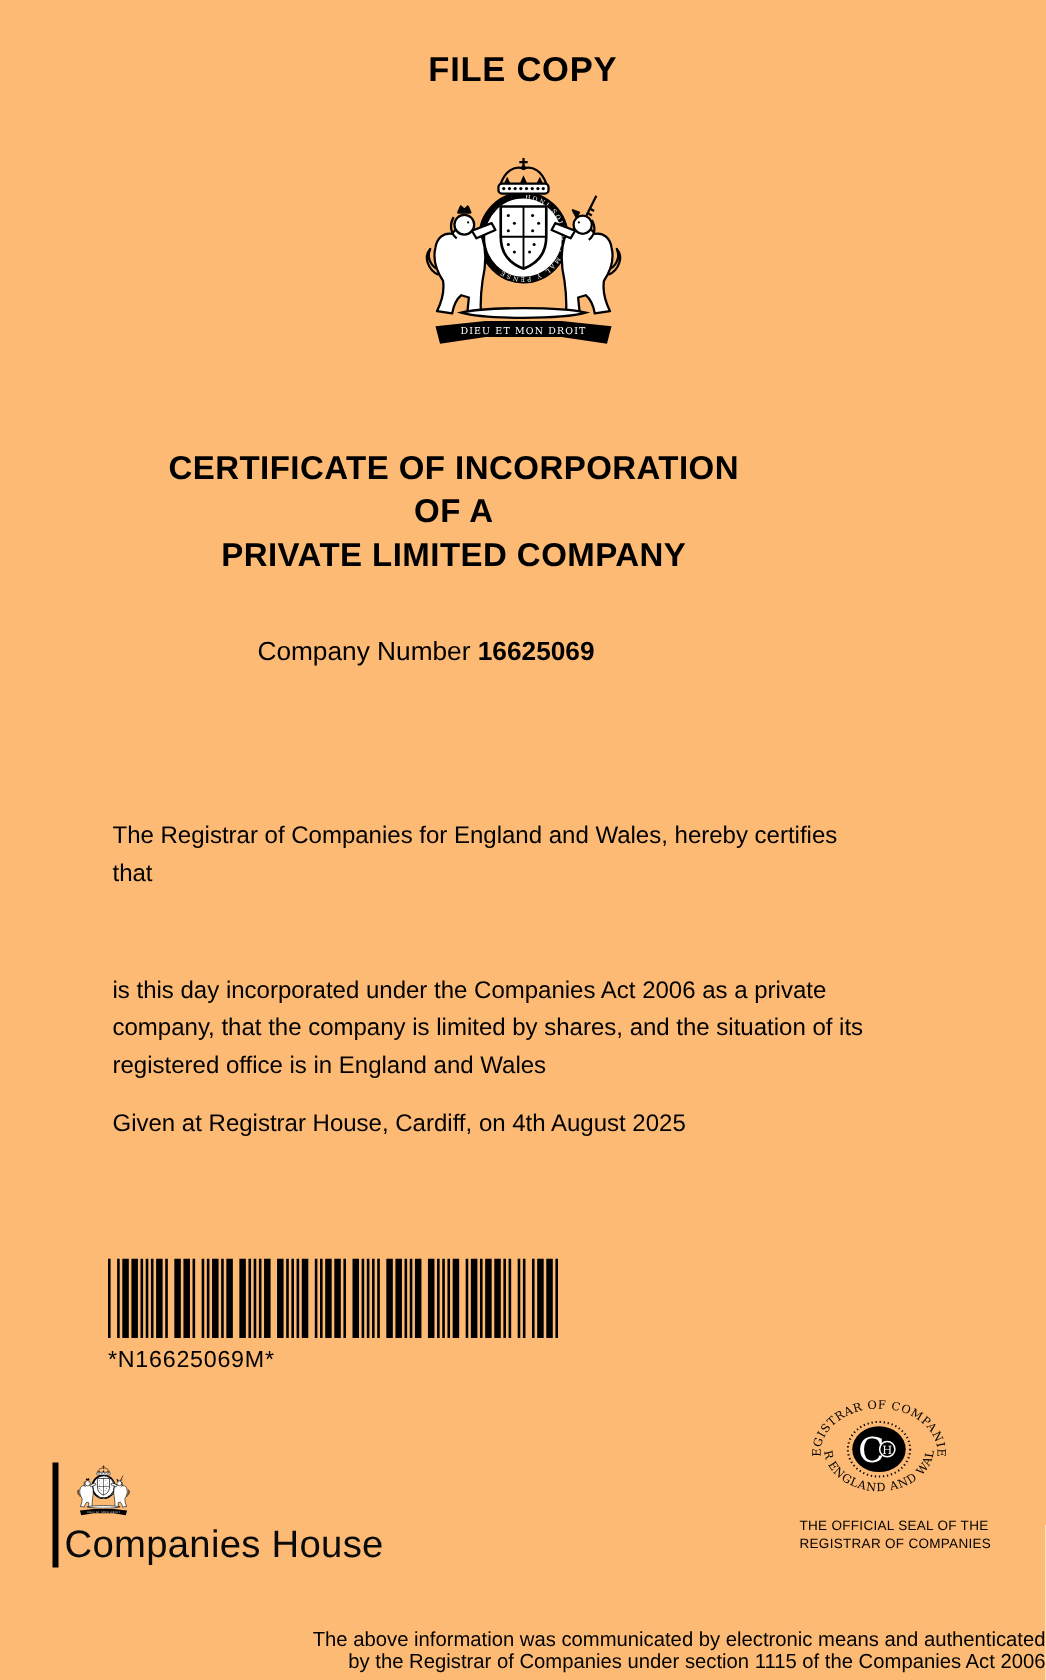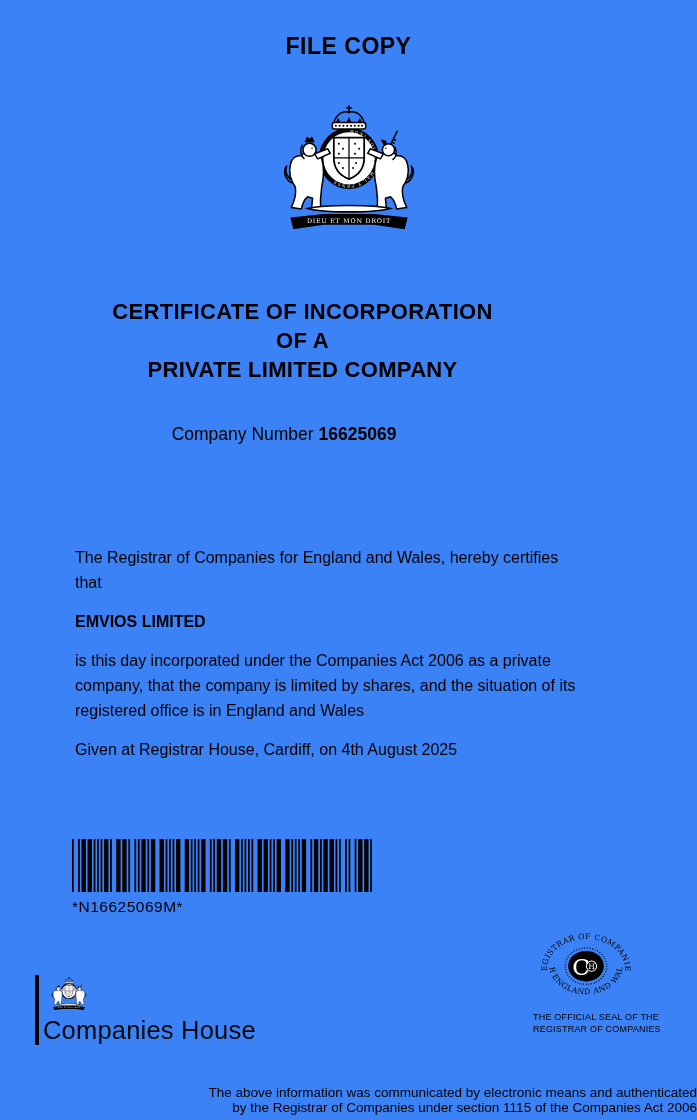--- a/index.html
+++ b/index.html
@@ -3,21 +3,21 @@
 <meta charset="utf-8">
 <style>
   * { margin: 0; padding: 0; box-sizing: border-box; }
   html, body { background: #ffffff; }
   body { font-family: "Liberation Sans", sans-serif; color: #000; }
   .page {
     position: relative;
     width: 697px;
     height: 1120px;
     margin: 0 auto;
-    background: #3b82f6;
+    background: #fdba74;
     overflow: hidden;
   }
   .prelines { white-space: pre-line; }
 
   .file-copy {
     position: absolute; top: 33px; left: 0; width: 697px;
     text-align: center; font-size: 23px; font-weight: 700; letter-spacing: 0.5px;
   }
   .arms-wrap {
     position: absolute; top: 104px; left: 50%; transform: translateX(-50%);
@@ -162,21 +162,20 @@
 
   <div class="cert-title prelines">CERTIFICATE OF INCORPORATION
 OF A
 PRIVATE LIMITED COMPANY</div>
 
   <div class="company-number"><span>Company Number</span> <b>16625069</b></div>
 
   <div class="bodytext p-certifies prelines">The Registrar of Companies for England and Wales, hereby certifies
 that</div>
 
-  <div class="bodytext company-name">EMVIOS LIMITED</div>
 
   <div class="bodytext p-incorp prelines">is this day incorporated under the Companies Act 2006 as a private
 company, that the company is limited by shares, and the situation of its
 registered office is in England and Wales</div>
 
   <div class="bodytext p-given"><span>Given at Registrar House, Cardiff, on</span> <b>4th August 2025</b></div>
 
   <div class="barcode-box">
     <svg id="barcode-svg" preserveAspectRatio="none" viewBox="0 0 346 60">
         <rect x="0" y="0" width="2" height="60"></rect>

